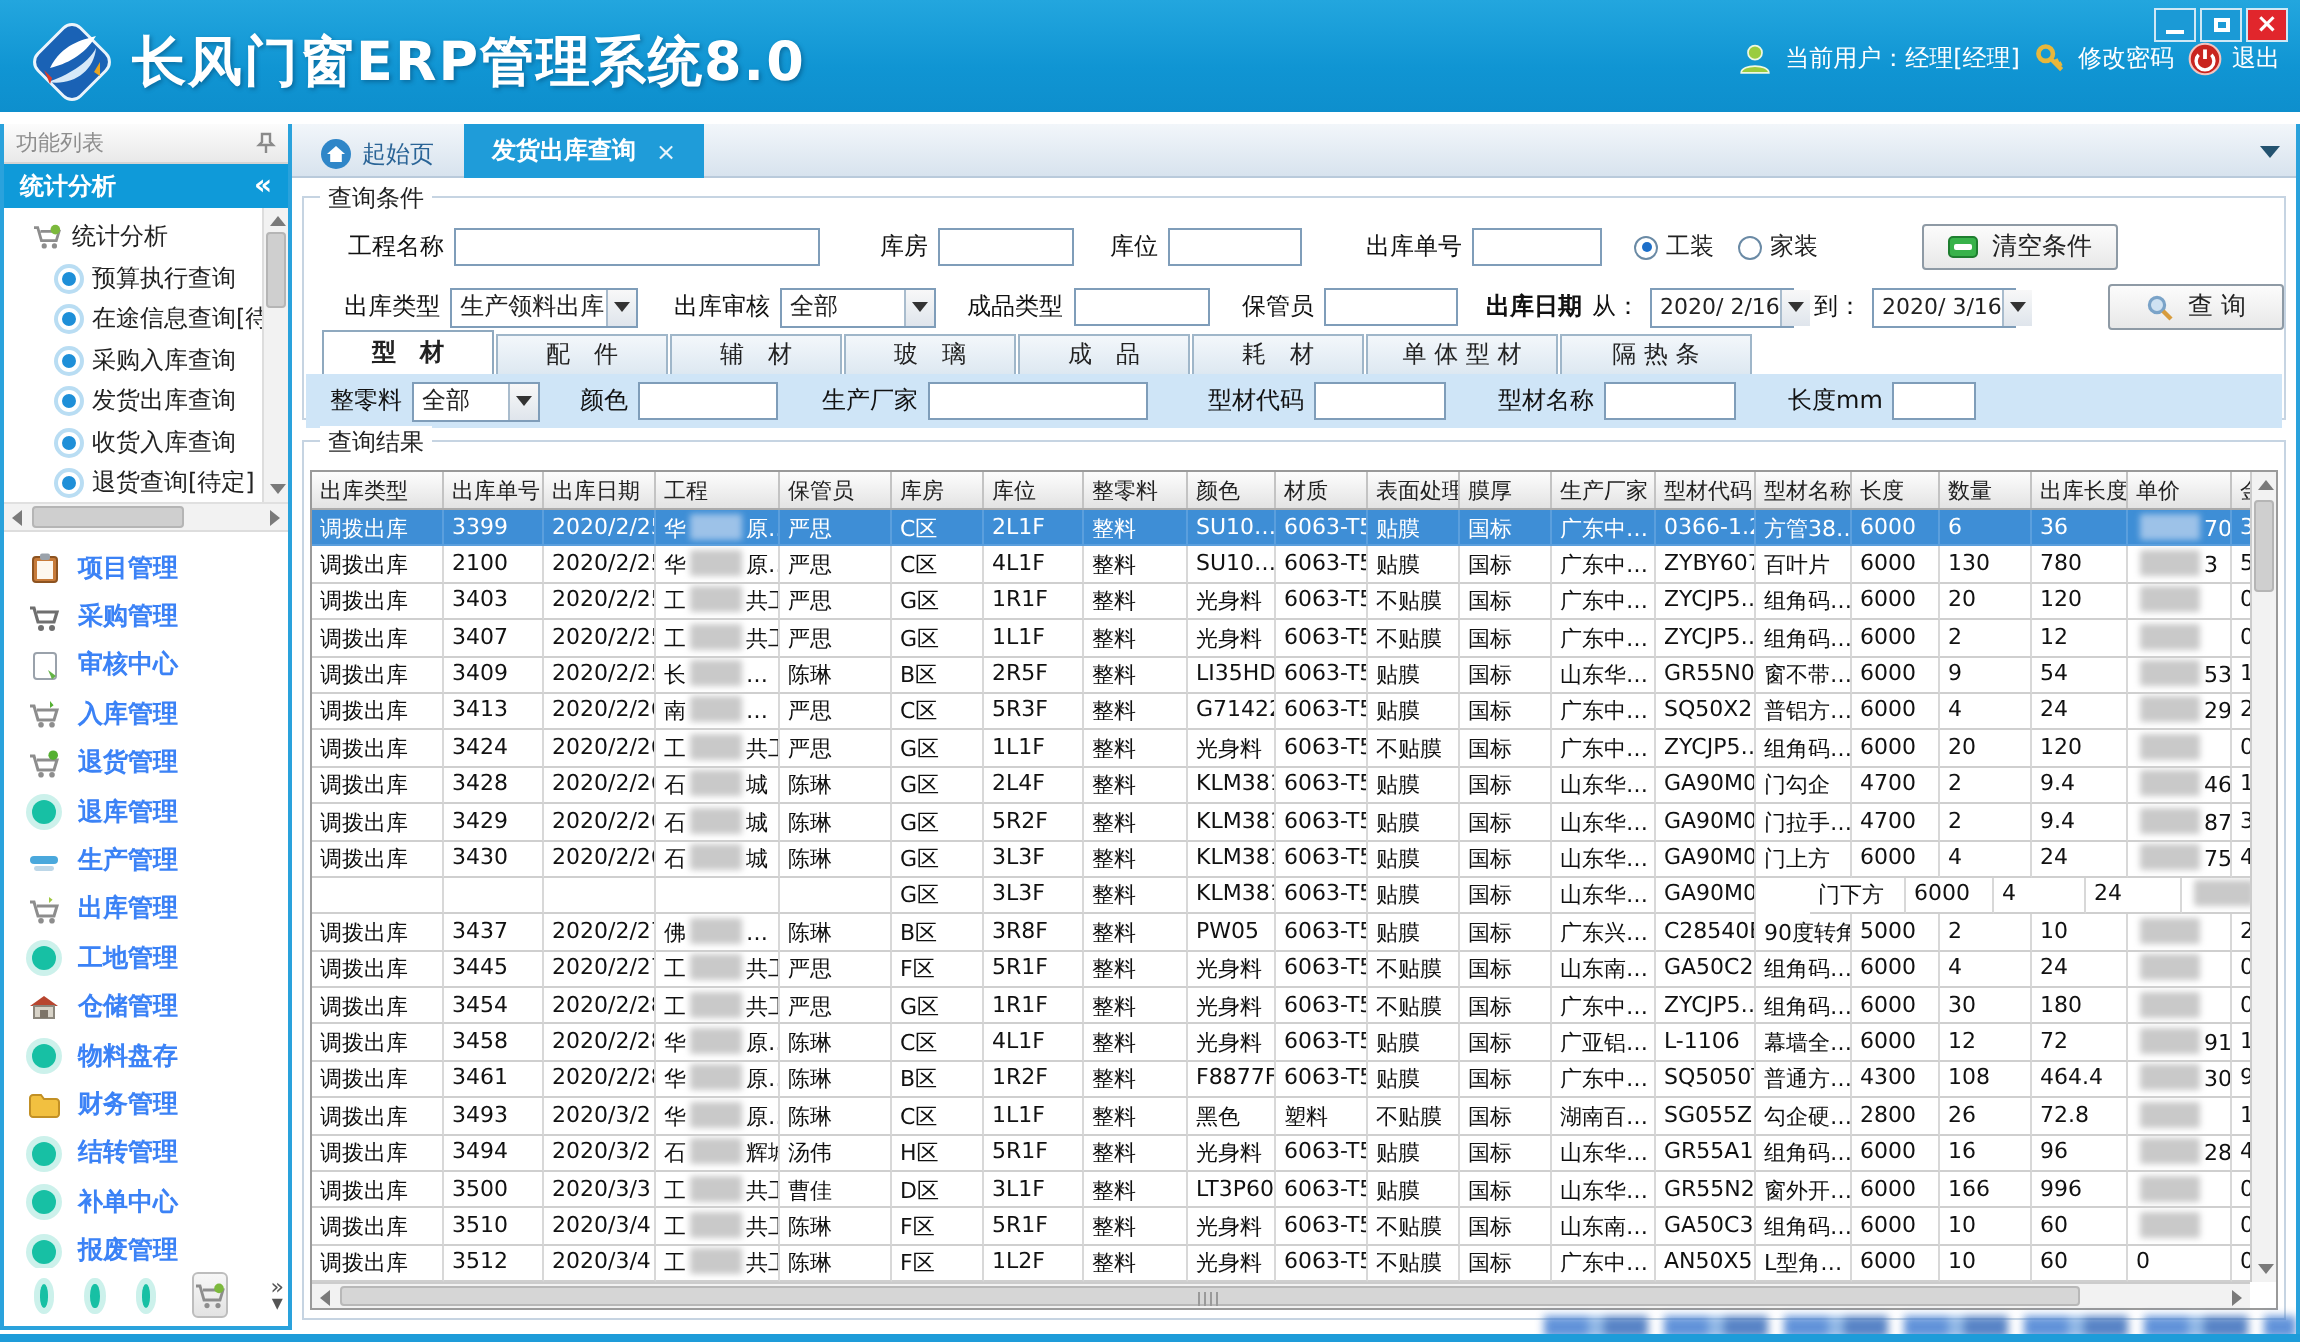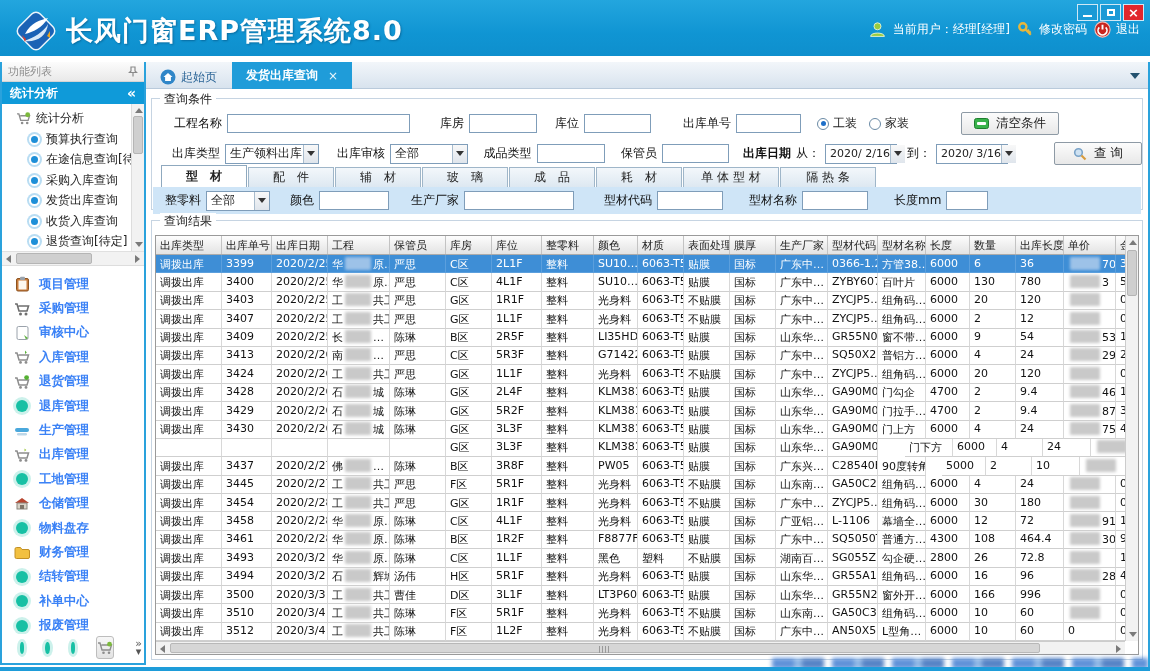--- a/index.html
+++ b/index.html
@@ -550,21 +550,21 @@
               <div class="td" style="width: 50px;">0366-1.2</div>
               <div class="td" style="width: 48px;">方管38…</div>
               <div class="td" style="width: 44px;">6000</div>
               <div class="td" style="width: 46px;">6</div>
               <div class="td" style="width: 48px;">36</div>
               <div class="td" style="width: 52px;"><span class="pz" style="width: 30px;"></span><span>708</span></div>
               <div class="td" style="width: 20px;">308</div>
             </div>
             <div class="tr">
               <div class="td" style="width: 66px;">调拨出库</div>
-              <div class="td" style="width: 50px;">3400</div>
+              <div class="td" style="width: 50px;">2100</div>
               <div class="td" style="width: 56px;">2020/2/25</div>
               <div class="td" style="width: 62px;"><span>华</span><span class="pz" style="width: 26px;"></span><span>原…</span></div>
               <div class="td" style="width: 56px;">严思</div>
               <div class="td" style="width: 46px;">C区</div>
               <div class="td" style="width: 50px;">4L1F</div>
               <div class="td" style="width: 52px;">整料</div>
               <div class="td" style="width: 44px;">SU10…</div>
               <div class="td" style="width: 46px;">6063-T5</div>
               <div class="td" style="width: 46px;">贴膜</div>
               <div class="td" style="width: 46px;">国标</div>
@@ -784,21 +784,21 @@
               <div class="td" style="width: 46px;">B区</div>
               <div class="td" style="width: 50px;">3R8F</div>
               <div class="td" style="width: 52px;">整料</div>
               <div class="td" style="width: 44px;">PW05</div>
               <div class="td" style="width: 46px;">6063-T5</div>
               <div class="td" style="width: 46px;">贴膜</div>
               <div class="td" style="width: 46px;">国标</div>
               <div class="td" style="width: 52px;">广东兴…</div>
               <div class="td" style="width: 50px;">C28540B</div>
               <div class="td" style="width: 48px;">90度转角</div>
-              <div class="td" style="width: 44px; margin-left: 16px;">5000</div>
+              <div class="td" style="width: 44px;">5000</div>
               <div class="td" style="width: 46px;">2</div>
               <div class="td" style="width: 48px;">10</div>
               <div class="td" style="width: 52px;"><span class="pz" style="width: 30px;"></span><span></span></div>
               <div class="td" style="width: 20px;">216</div>
             </div>
             <div class="tr">
               <div class="td" style="width: 66px;">调拨出库</div>
               <div class="td" style="width: 50px;">3445</div>
               <div class="td" style="width: 56px;">2020/2/27</div>
               <div class="td" style="width: 62px;"><span>工</span><span class="pz" style="width: 26px;"></span><span>共工程</span></div>

